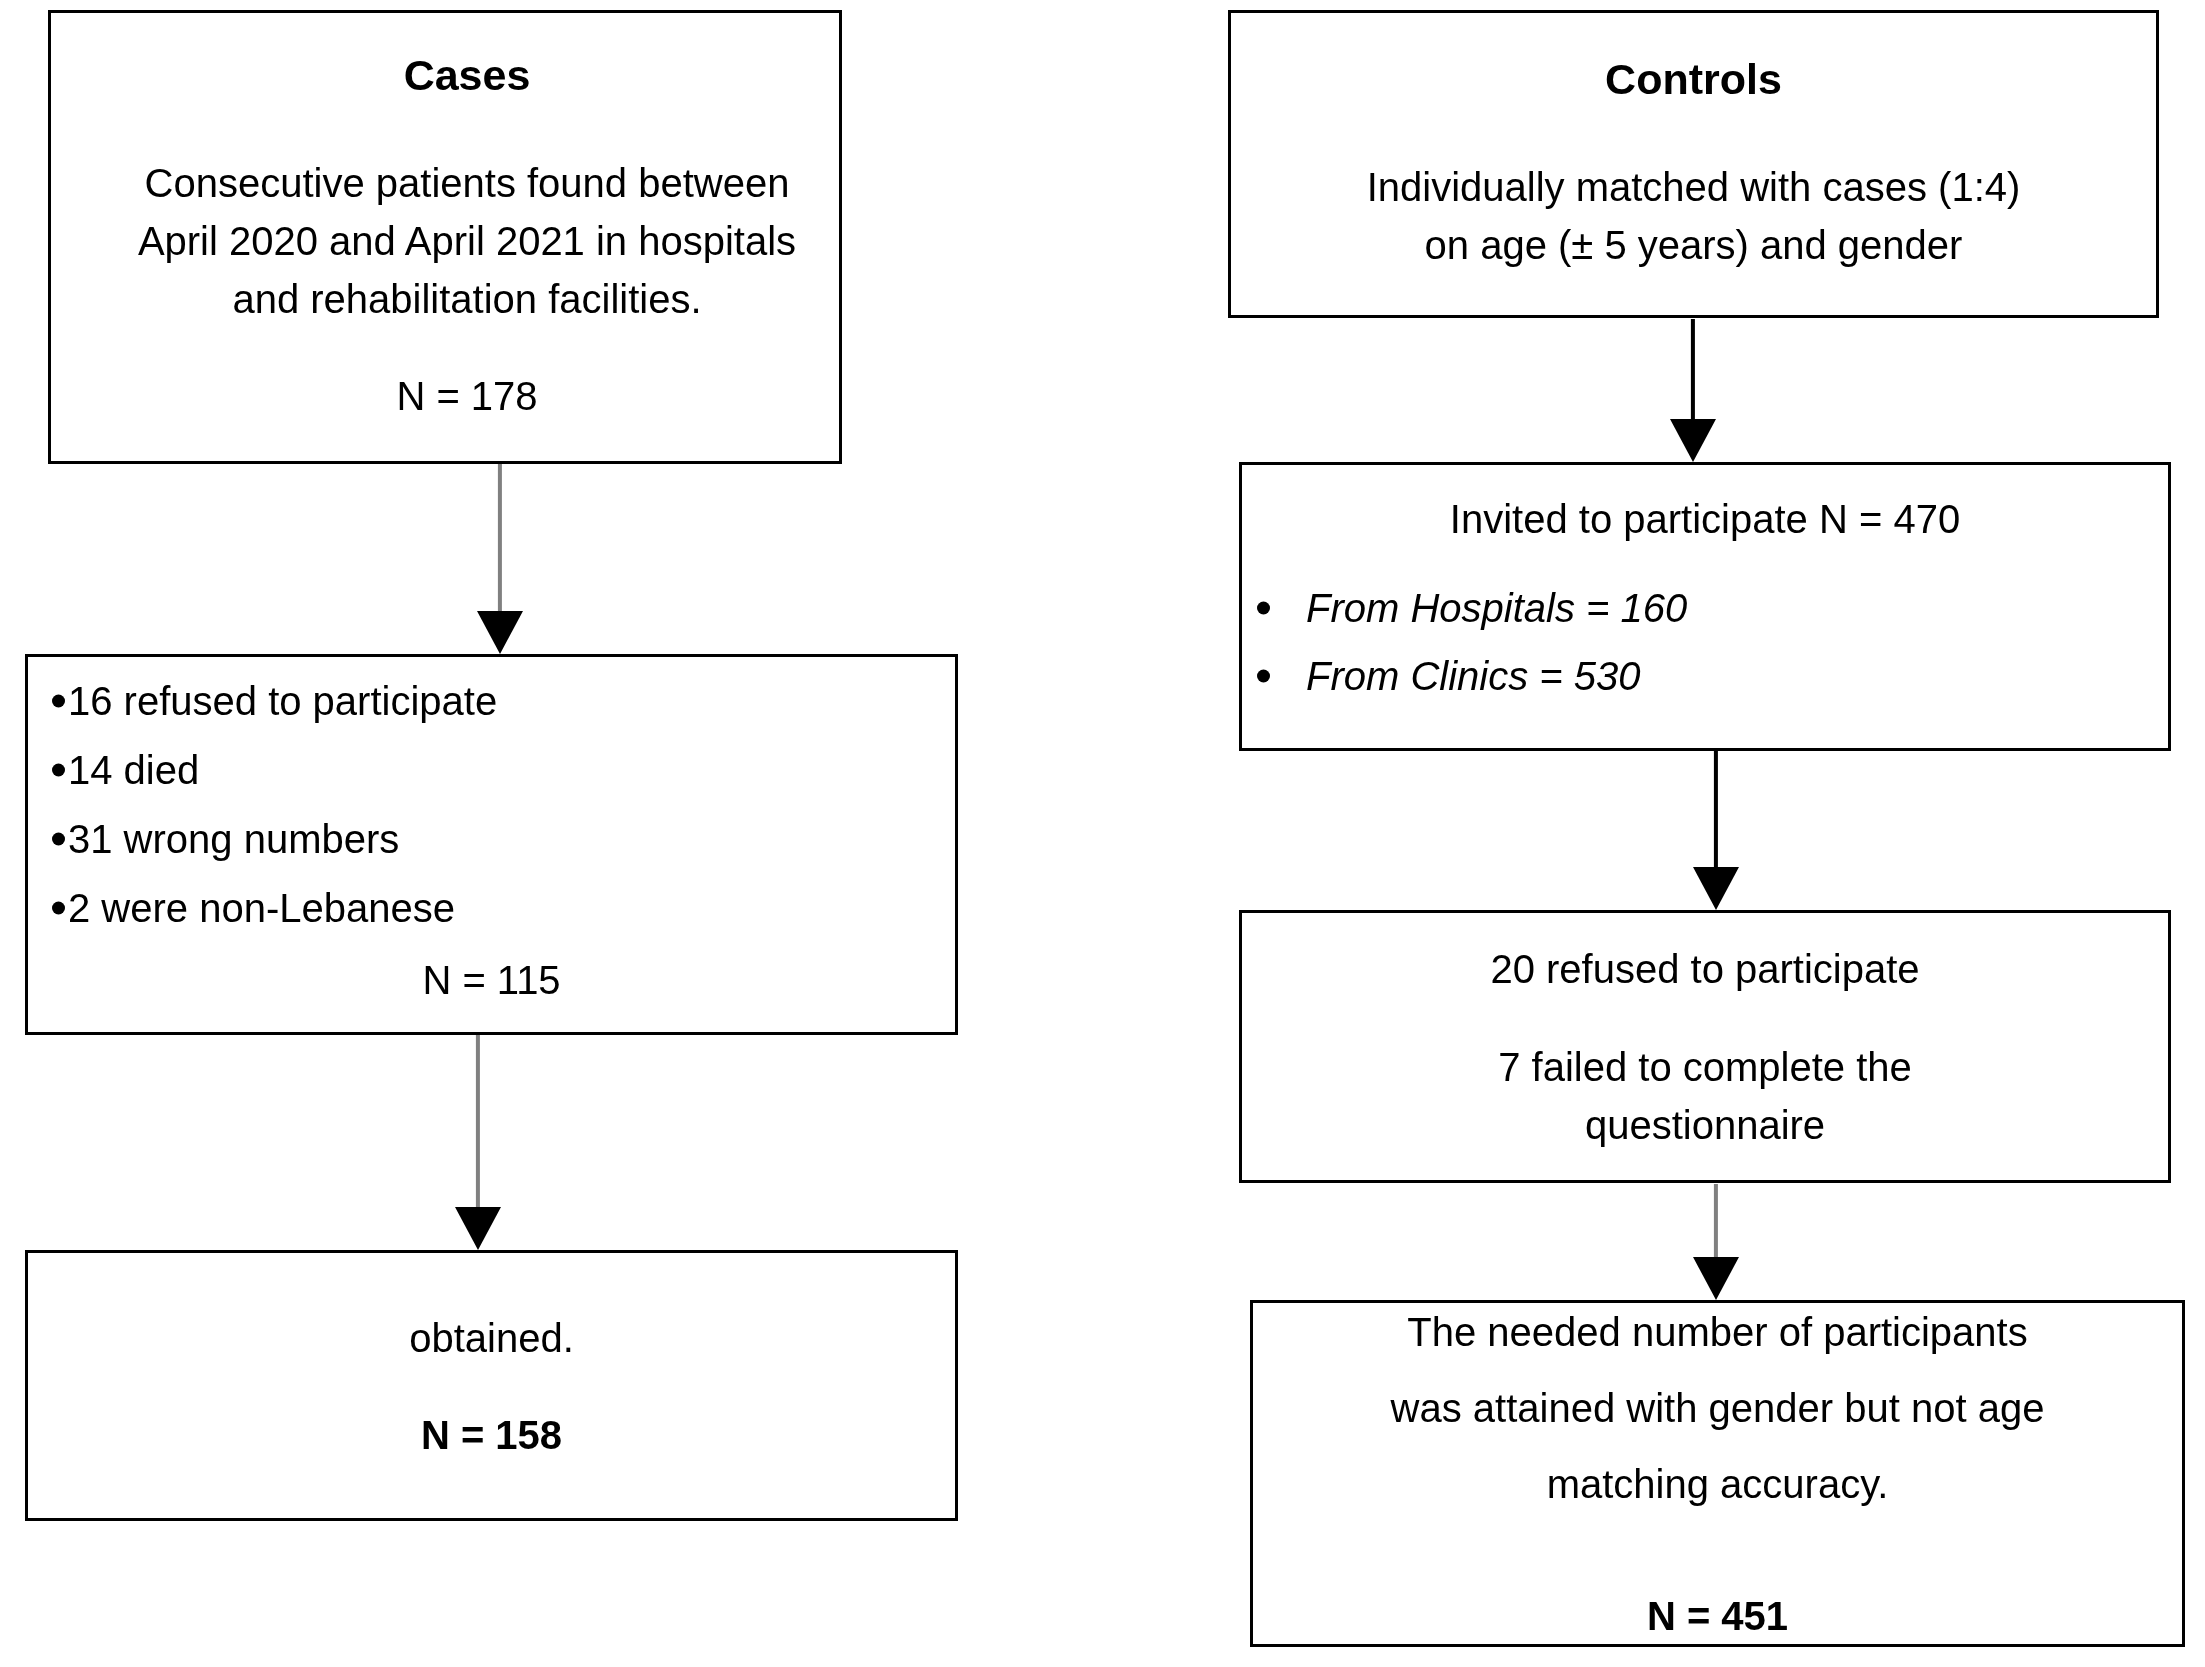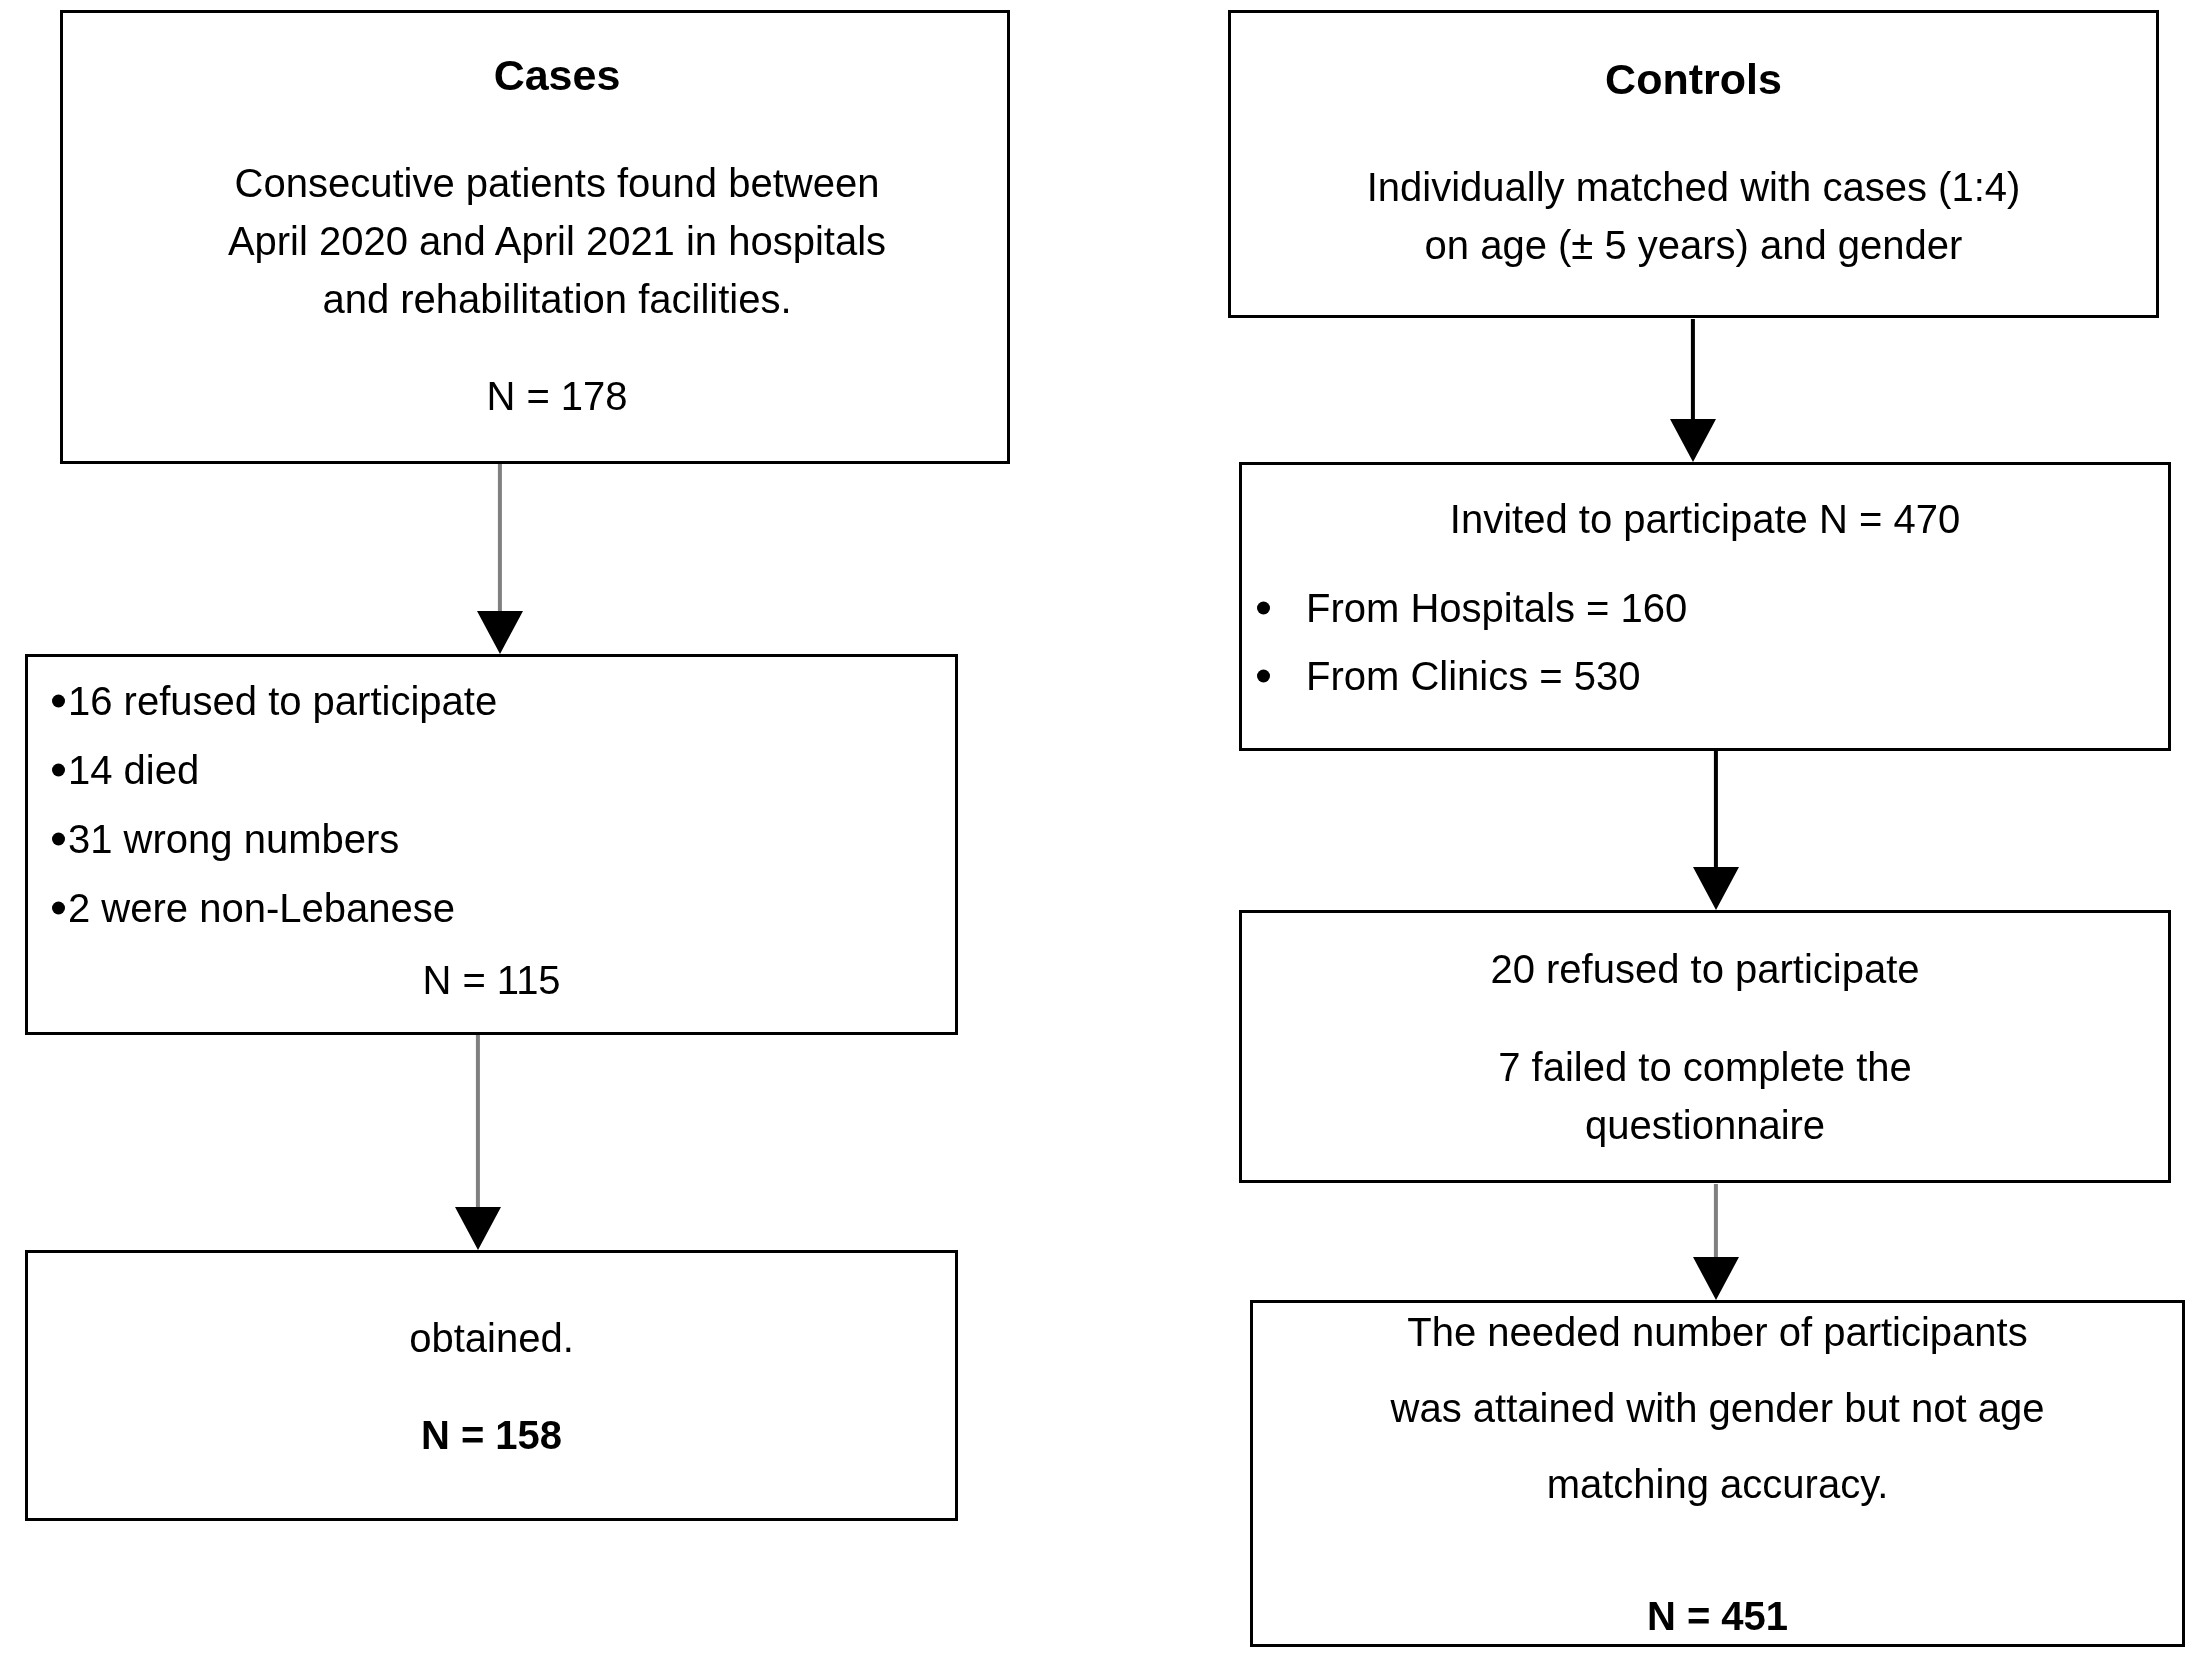--- a/index.html
+++ b/index.html
@@ -73,21 +73,21 @@
     position: absolute;
     left: 23.5px;
     top: 50%;
     transform: translateY(-50%);
     width: 13px;
     height: 13px;
     border-radius: 50%;
     background: #000000;
     display: block;
   }
-  ul.bullets.tight li { padding-left: 64px; margin-bottom: 28px; }
+  ul.bullets.tight li { padding-left: 64px; margin-bottom: 28px; font-style: italic; }
   ul.bullets.tight li .bullet-dot { left: 15.2px; }
 
   .list-block { align-self: stretch; display: flex; flex-direction: column; }
   .list-inner { margin: 0 auto; }
 
   
   .arrow {
     position: absolute;
   }
   .arrow .shaft {
@@ -106,21 +106,21 @@
     height: 0;
     border-left: 23px solid transparent;
     border-right: 23px solid transparent;
   }
 </style>
 </head>
 <body>
 
 <div id="canvas">
 
-  <div class="node" style="left:60px; top:10.4px; width:950px; height:454px;padding-left:44px;">
+  <div class="node" style="left:48px; top:10.4px; width:794px; height:454px;padding-left:44px;">
     <div class="heading">Cases</div>
     <div class="gap-lg"></div>
     <div class="body-text">Consecutive patients found between</div>
     <div class="body-text">April 2020 and April 2021 in hospitals</div>
     <div class="body-text">and rehabilitation facilities.</div>
     <div class="gap-md"></div>
     <div class="count-line">N = 178</div>
   </div>
 
   <div class="arrow" style="left:477px; top:464px; width:46px; height:190px;">

